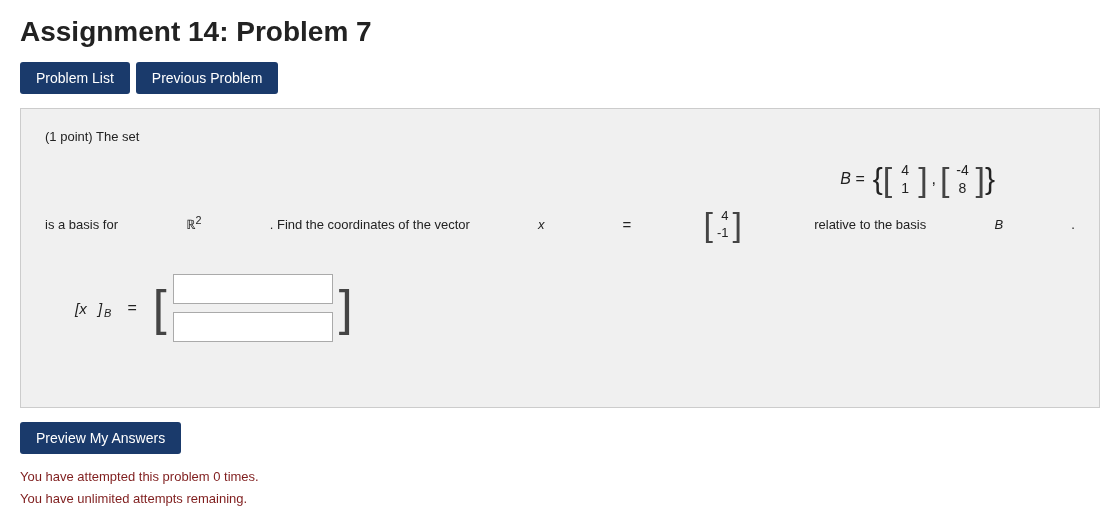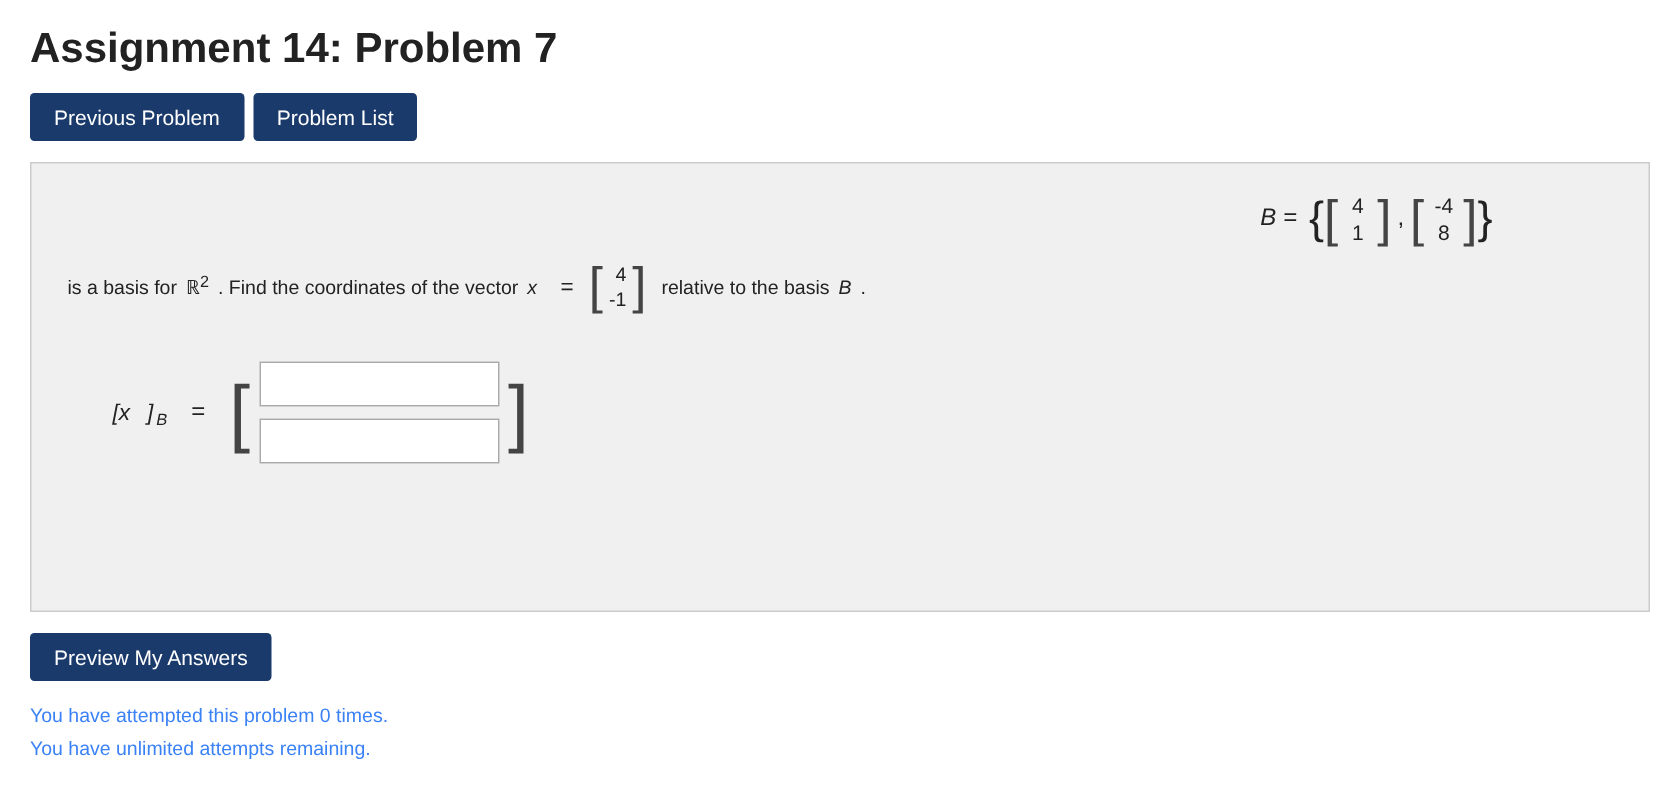--- a/index.html
+++ b/index.html
@@ -74,20 +74,21 @@
     }
     .matrix-col span { display: block; text-align: center; min-width: 18px; }
     
     .basis-line {
       display: flex;
       align-items: center;
       font-size: 13px;
       margin-bottom: 28px;
       flex-wrap: wrap;
       gap: 6px;
+      justify-content: space-between;
     }
     
     .vector-bracket {
       display: inline-flex;
       align-items: center;
       margin: 0 4px;
     }
     .bracket-tall {
       font-size: 34px;
       line-height: 0.9;
@@ -142,36 +143,40 @@
       font-size: 13px;
     }
     
     .bottom-btn-row {
       display: flex;
       gap: 6px;
       margin-bottom: 12px;
     }
     .attempt-text {
       font-size: 13px;
-      color: #3b82f6;
+      color: #7f1d1d;
       line-height: 1.7;
     }
   </style>
 </head>
 <body>
 
 <h1>Assignment 14: Problem 7</h1>
 
 <div class="btn-row">
+  <button class="btn">Problem List</button>
   <button class="btn">Previous Problem</button>
-  <button class="btn">Problem List</button>
 </div>
 
 <div class="problem-box">
 
+  <div class="point-label">
+    <span>(1 point)</span>
+    <span> The set</span>
+  </div>
 
   <div class="math-equation-area">
     <span class="math-b-label">B =</span>
     <span class="set-braces">{</span>
     <span class="matrix-display">
       <span class="bracket-tall">[</span>
       <span class="matrix-col">
         <span>4</span>
         <span>1</span>
       </span>

